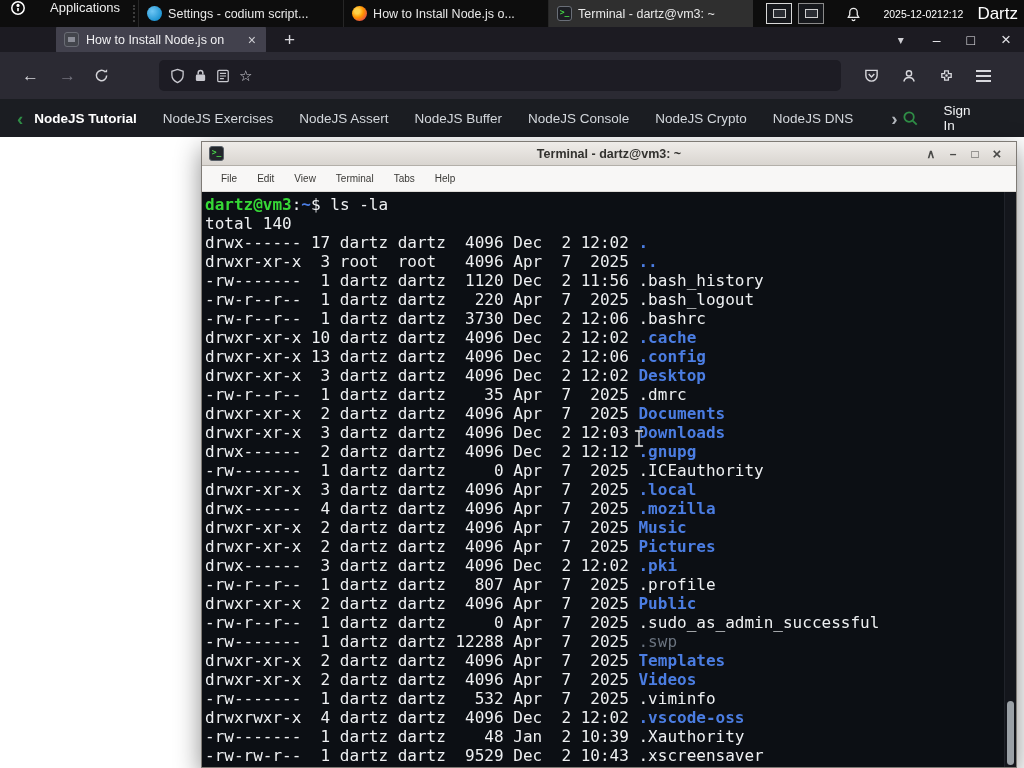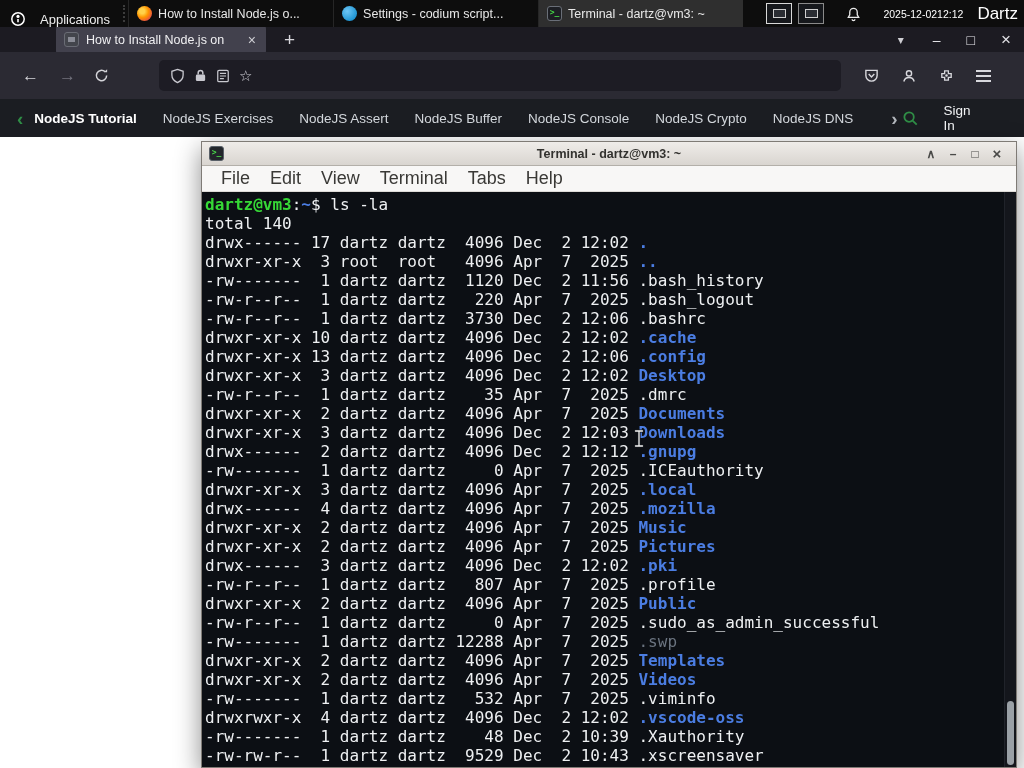--- a/index.html
+++ b/index.html
@@ -2,21 +2,21 @@
 <html><head>
 <meta charset="utf-8">
 <style>
   *{margin:0;padding:0;box-sizing:border-box}
   html,body{width:100%;height:100%}
   body{font-family:"Liberation Sans",sans-serif;background:#000}
   .screen{position:relative;width:1024px;height:768px;overflow:hidden;background:#fff}
 
   
   .panel{position:absolute;left:0;top:0;width:1024px;height:27px;background:#0d0d0d;display:flex;align-items:center;color:#ededed;font-size:13px;z-index:50}
-  .apps{display:flex;align-items:flex-end;gap:14px;padding:0 10px;height:100%}
+  .apps{display:flex;align-items:flex-start;gap:24px;padding:0 10px;height:100%}
   .panel-sep{height:17px;border-left:2px dotted #3c3c3c;margin:0 3px}
   .tasks{display:flex;align-items:stretch;height:100%}
   .task{width:205px;display:flex;align-items:center;gap:6px;padding:0 8px;border-left:1px solid #262626;overflow:hidden}
   .task-active{background:#2f2f2f}
   .ttitle{white-space:nowrap;overflow:hidden;text-overflow:ellipsis;font-size:12.5px;color:#e8e8e8}
   .ticon{width:15px;height:15px;border-radius:50%;flex:none}
   .ticon-firefox{background:radial-gradient(circle at 35% 35%,#ffd24a 0 18%,#ff9500 45%,#e8543f 75%,#b5301f 100%)}
   .ticon-codium{background:radial-gradient(circle at 35% 35%,#6ec6f5,#2196d4 70%)}
   .ticon-terminal{border-radius:3px;background:#1d1f24;border:1px solid #6a6f78;color:#45d945;font:bold 8px/12px "DejaVu Sans Mono",monospace;text-align:center}
   .ticon-terminal::before{content:">_"}
@@ -68,21 +68,21 @@
   
   .terminal{position:absolute;left:201px;top:141px;width:816px;height:627px;z-index:20;display:flex;flex-direction:column;border:1px solid #7f7b76;box-shadow:0 8px 24px rgba(0,0,0,.45)}
   .titlebar{height:24px;background:linear-gradient(#efece9,#d9d5d0);border-bottom:1px solid #b3afa9;display:flex;align-items:center;position:relative;flex:none}
   .t-icon{width:15px;height:15px;margin-left:7px;border-radius:3px;background:#23262b;border:1px solid #596068;color:#49dc49;font:bold 8px/12px "DejaVu Sans Mono",monospace;text-align:center;flex:none}
   .t-icon::before{content:">_"}
   .t-title{position:absolute;left:50%;transform:translateX(-50%);font-size:12.5px;font-weight:700;color:#33322f;white-space:nowrap}
   .t-btns{margin-left:auto;display:flex;align-items:center;margin-right:8px}
   .t-btn{width:22px;text-align:center;color:#4a4a48;font-size:12px;font-weight:bold;line-height:1}
   .t-btn.close{font-size:15px}
   .menubar{height:26px;background:#f8f7f6;border-bottom:1px solid #dedbd7;display:flex;align-items:center;padding-left:9px;flex:none}
-  .menu-item{padding:0 10px;font-size:18px;color:#3a3936}
+  .menu-item{padding:0 10px;font-size:10px;color:#3a3936}
   .term-body{flex:1;background:#0c0f14;position:relative;overflow:hidden;padding:3px 14px 0 3px}
   .tline{font-family:"DejaVu Sans Mono",monospace;font-size:16px;line-height:19px;color:#eef0f2;white-space:pre}
   .tg{color:#36d936;font-weight:bold}
   .tb{color:#4b7de2;font-weight:bold}
   .td{color:#6b7480}
   .scroll-track{position:absolute;right:0;top:0;bottom:0;width:12px;background:#14161c;border-left:1px solid #20232a}
   .scroll-thumb{position:absolute;left:2px;right:2px;bottom:2px;height:64px;background:#9aa0a6;border-radius:4px}
 
   .cursor{position:absolute;left:633px;top:429px;z-index:99}
 </style>
@@ -96,26 +96,26 @@
       <svg width="16" height="16" viewBox="0 0 16 16">
         <circle cx="8" cy="8" r="6.2" fill="none" stroke="#fff" stroke-width="1.5"></circle>
         <circle cx="8" cy="5.4" r="1.6" fill="#fff"></circle>
         <path d="M8 8v3.2" stroke="#fff" stroke-width="1.6"></path>
       </svg>
       <span>Applications</span>
     </div>
     <div class="panel-sep"></div>
     <div class="tasks">
         <div class="task">
+          <span class="ticon ticon-codium"></span>
+          <span class="ttitle">Settings - codium script...</span>
+        </div>
+        <div class="task">
           <span class="ticon ticon-firefox"></span>
           <span class="ttitle">How to Install Node.js o...</span>
-        </div>
-        <div class="task">
-          <span class="ticon ticon-codium"></span>
-          <span class="ttitle">Settings - codium script...</span>
         </div>
         <div class="task task-active">
           <span class="ticon ticon-terminal"></span>
           <span class="ttitle">Terminal - dartz@vm3: ~</span>
         </div>
       </div>
     <div class="spacer"></div>
     <div class="tray">
       <div class="tray-box">
           <div class="tray-inner"></div>
@@ -271,21 +271,21 @@
           <div class="tline"><span>drwxr-xr-x  2 dartz dartz  4096 Apr  7  2025 </span><span class="tb">Pictures</span></div>
           <div class="tline"><span>drwx------  3 dartz dartz  4096 Dec  2 12:02 </span><span class="tb">.pki</span></div>
           <div class="tline"><span>-rw-r--r--  1 dartz dartz   807 Apr  7  2025 </span><span>.profile</span></div>
           <div class="tline"><span>drwxr-xr-x  2 dartz dartz  4096 Apr  7  2025 </span><span class="tb">Public</span></div>
           <div class="tline"><span>-rw-r--r--  1 dartz dartz     0 Apr  7  2025 </span><span>.sudo_as_admin_successful</span></div>
           <div class="tline"><span>-rw-------  1 dartz dartz 12288 Apr  7  2025 </span><span class="td">.swp</span></div>
           <div class="tline"><span>drwxr-xr-x  2 dartz dartz  4096 Apr  7  2025 </span><span class="tb">Templates</span></div>
           <div class="tline"><span>drwxr-xr-x  2 dartz dartz  4096 Apr  7  2025 </span><span class="tb">Videos</span></div>
           <div class="tline"><span>-rw-------  1 dartz dartz   532 Apr  7  2025 </span><span>.viminfo</span></div>
           <div class="tline"><span>drwxrwxr-x  4 dartz dartz  4096 Dec  2 12:02 </span><span class="tb">.vscode-oss</span></div>
-          <div class="tline"><span>-rw-------  1 dartz dartz    48 Dec  2 10:39 </span><span>.Xauthority</span></div>
+          <div class="tline"><span>-rw-------  1 dartz dartz    48 Jan  2 10:39 </span><span>.Xauthority</span></div>
           <div class="tline"><span>-rw-rw-r--  1 dartz dartz  9529 Dec  2 10:43 </span><span>.xscreensaver</span></div>
         </div>
       <div class="scroll-track">
         <div class="scroll-thumb"></div>
       </div>
     </div>
   </div>
 
   <svg class="cursor" width="12" height="19" viewBox="0 0 12 19">
     <g stroke="#14181d" stroke-width="3.2" fill="none" stroke-linecap="round">

